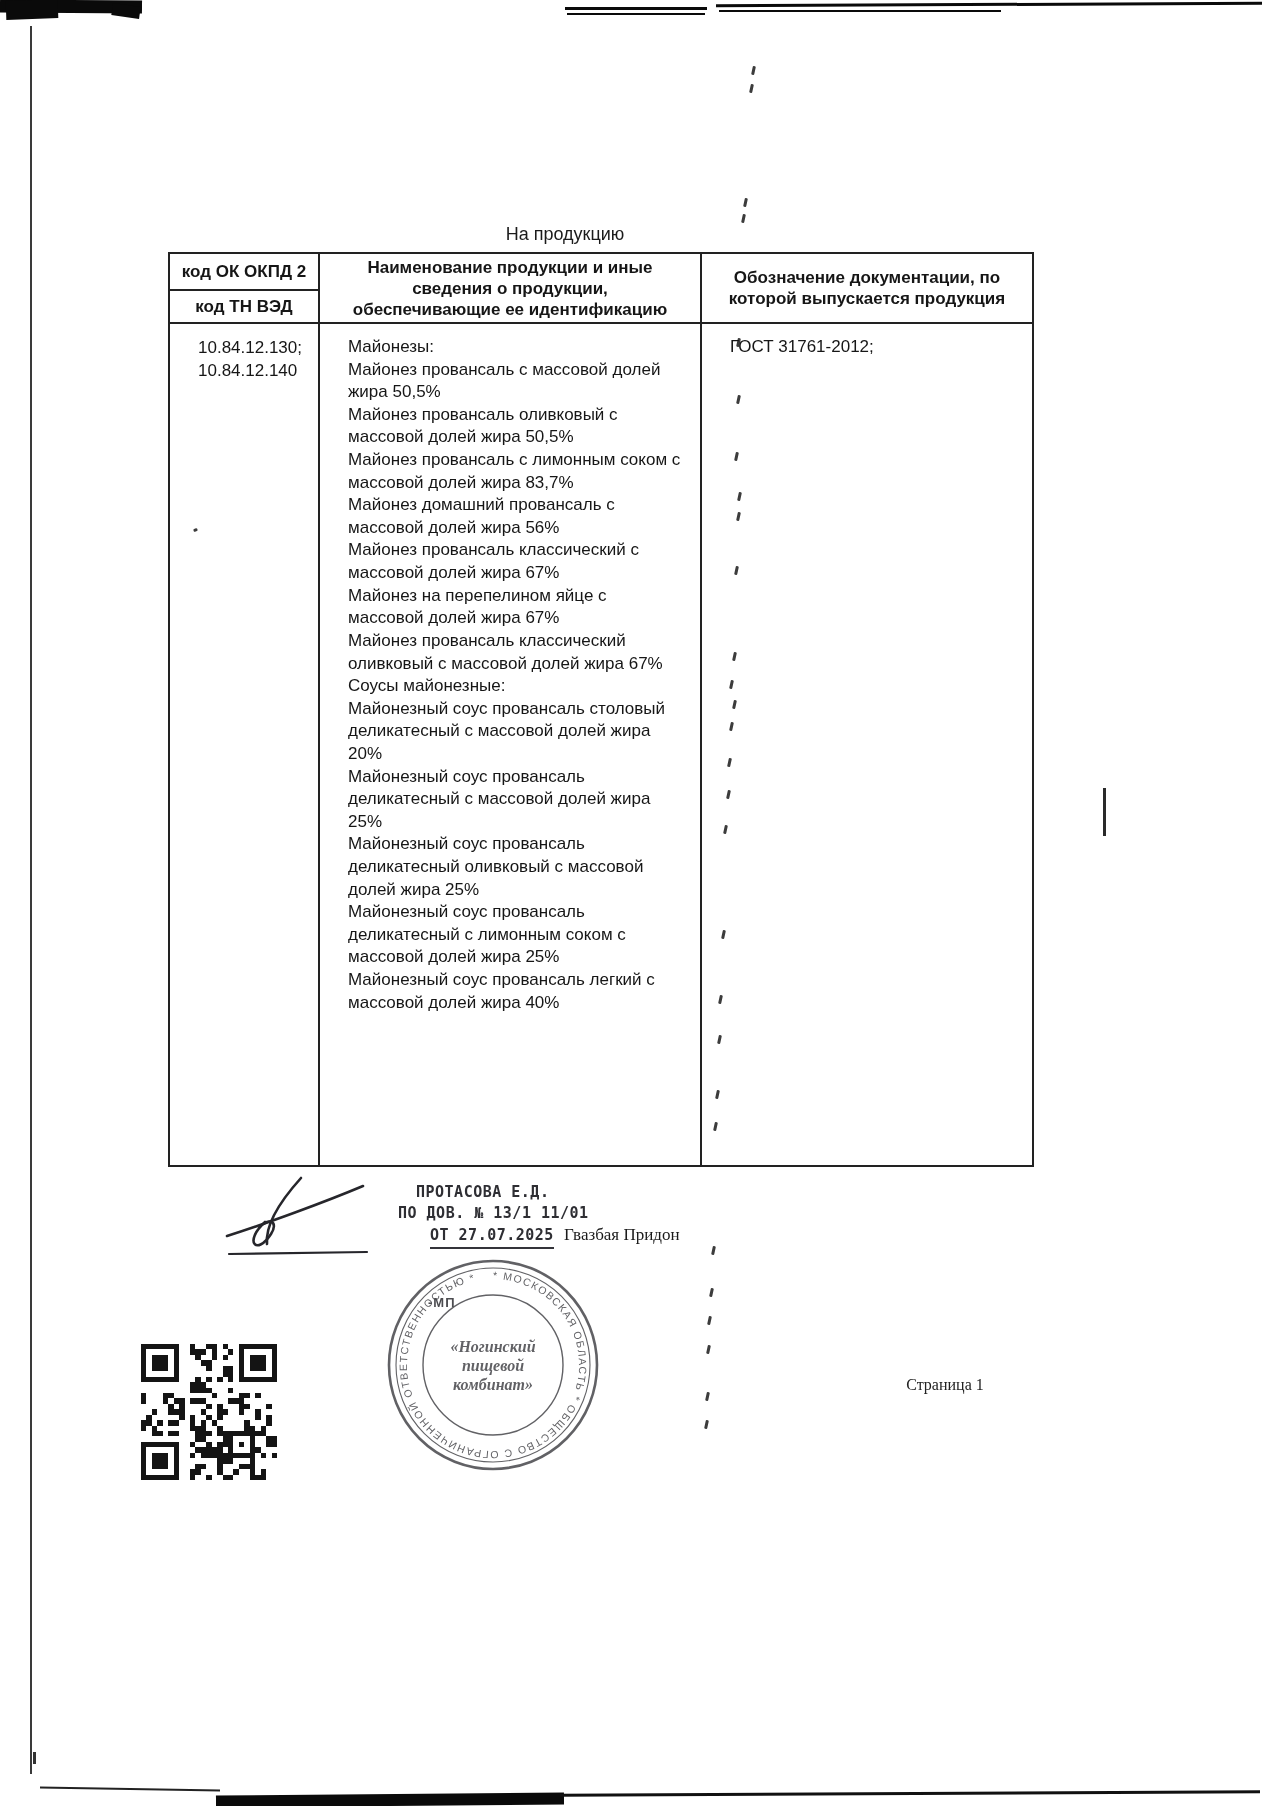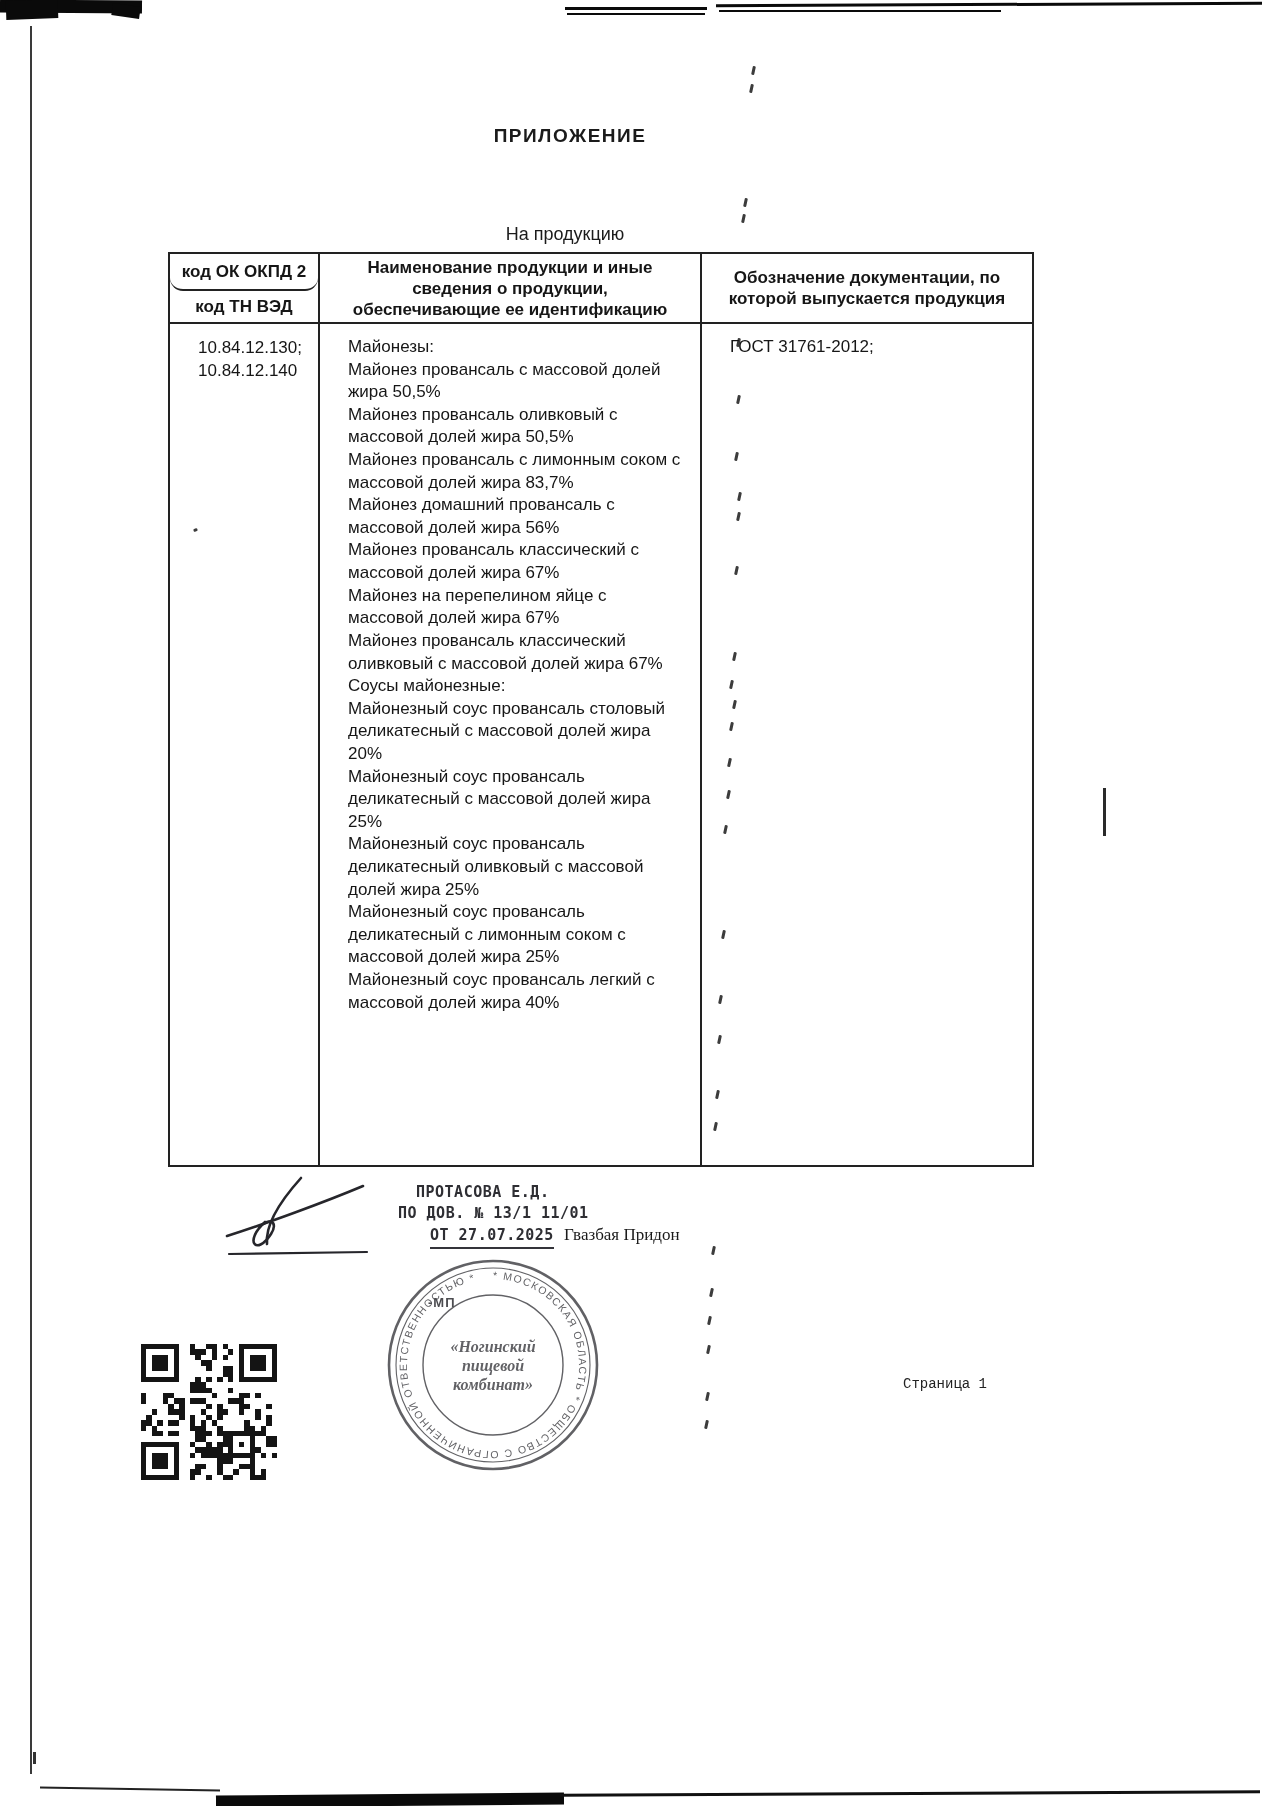--- a/index.html
+++ b/index.html
@@ -20,21 +20,21 @@
               font-size:19px; font-weight:bold; white-space:nowrap; }
   .subtitle .gap { display:inline-block; width:26px; }
   .section-label { left:170px; top:224px; width:790px; text-align:center; font-size:18px; }
 
   
   table.doc-table { position:absolute; left:168px; top:252px; width:864px;
     border-collapse:collapse; table-layout:fixed; font-size:17px; color:#161616; }
   .doc-table th, .doc-table td { border:2px solid #222;padding-left:28px; }
   .doc-table th { font-weight:bold; padding:0; vertical-align:middle; }
   .th-col1 { height:70px; }
-  .c1top { height:37px; border-bottom:2px solid #222; display:flex; align-items:center; justify-content:center;border-radius:13px; }
+  .c1top { height:37px; border-bottom:2px solid #222; display:flex; align-items:center; justify-content:center; }
   .c1bot { height:31px; display:flex; align-items:center; justify-content:center; }
   .th-mid, .th-right { height:70px; }
   .th-mid > div, .th-right > div { display:flex; flex-direction:column; justify-content:center; height:100%; }
   .th-mid > div div, .th-right > div div { text-align:center; line-height:21px; }
   .doc-table td { vertical-align:top; height:843px; }
   .cell-codes { padding:13px 4px 0 8px; line-height:1.35; }
   .cell-products { padding:12px 16px 0 12px; line-height:1.33; }
   .cell-doc { padding:12px 8px 0 12px; line-height:1.33; }
 
   
@@ -42,21 +42,21 @@
     font-family:"DejaVu Sans Mono", monospace; font-weight:bold; font-size:15px;
     color:#2e2e33; letter-spacing:.5px; line-height:21px; white-space:nowrap; }
   .st-l1 { margin-left:18px; }
   .st-line3 { display:flex; align-items:baseline; }
   .st-date { margin-left:32px; border-bottom:2px solid #34343a; padding-bottom:1px; }
   .annot { font-family:"Liberation Serif", serif; font-weight:normal; font-size:17px;
            color:#1b1b1b; margin-left:10px; letter-spacing:0; }
   .mp-label { left:428px; top:1295px; font-size:13px; font-weight:bold; color:#4c4c50; letter-spacing:1px; }
 
   .page-number { left:860px; top:1376px; width:170px; text-align:center;
-    font-family:Liberation Mono, monospace; font-size:14px; color:#222; }
+    font-family:Liberation Serif, serif; font-size:16px; color:#222; }
 
   
   .art { position:absolute; background:#0a0a0a; }
   .tick { position:absolute; width:3px; height:9px; background:#3c3c3c;
           border-radius:1px; transform:rotate(12deg); }
 </style>
 </head>
 <body>
 
 <div class="page">
@@ -104,21 +104,20 @@
       <i class="tick" style="left: 716px; top: 1090px;"></i>
       <i class="tick" style="left: 714px; top: 1122px;"></i>
       <i class="tick" style="left: 712px; top: 1246px;"></i>
       <i class="tick" style="left: 710px; top: 1288px;"></i>
       <i class="tick" style="left: 708px; top: 1316px;"></i>
       <i class="tick" style="left: 707px; top: 1345px;"></i>
       <i class="tick" style="left: 706px; top: 1392px;"></i>
       <i class="tick" style="left: 705px; top: 1420px;"></i>
     </div>
 
-  <div class="abs title">ПРИЛОЖЕНИЕ</div>
   <div class="abs section-label">На продукцию</div>
 
   <table class="doc-table">
     <colgroup>
         <col style="width:150px">
         <col style="width:382px">
         <col style="width:332px">
       </colgroup>
     <thead>
       <tr>

